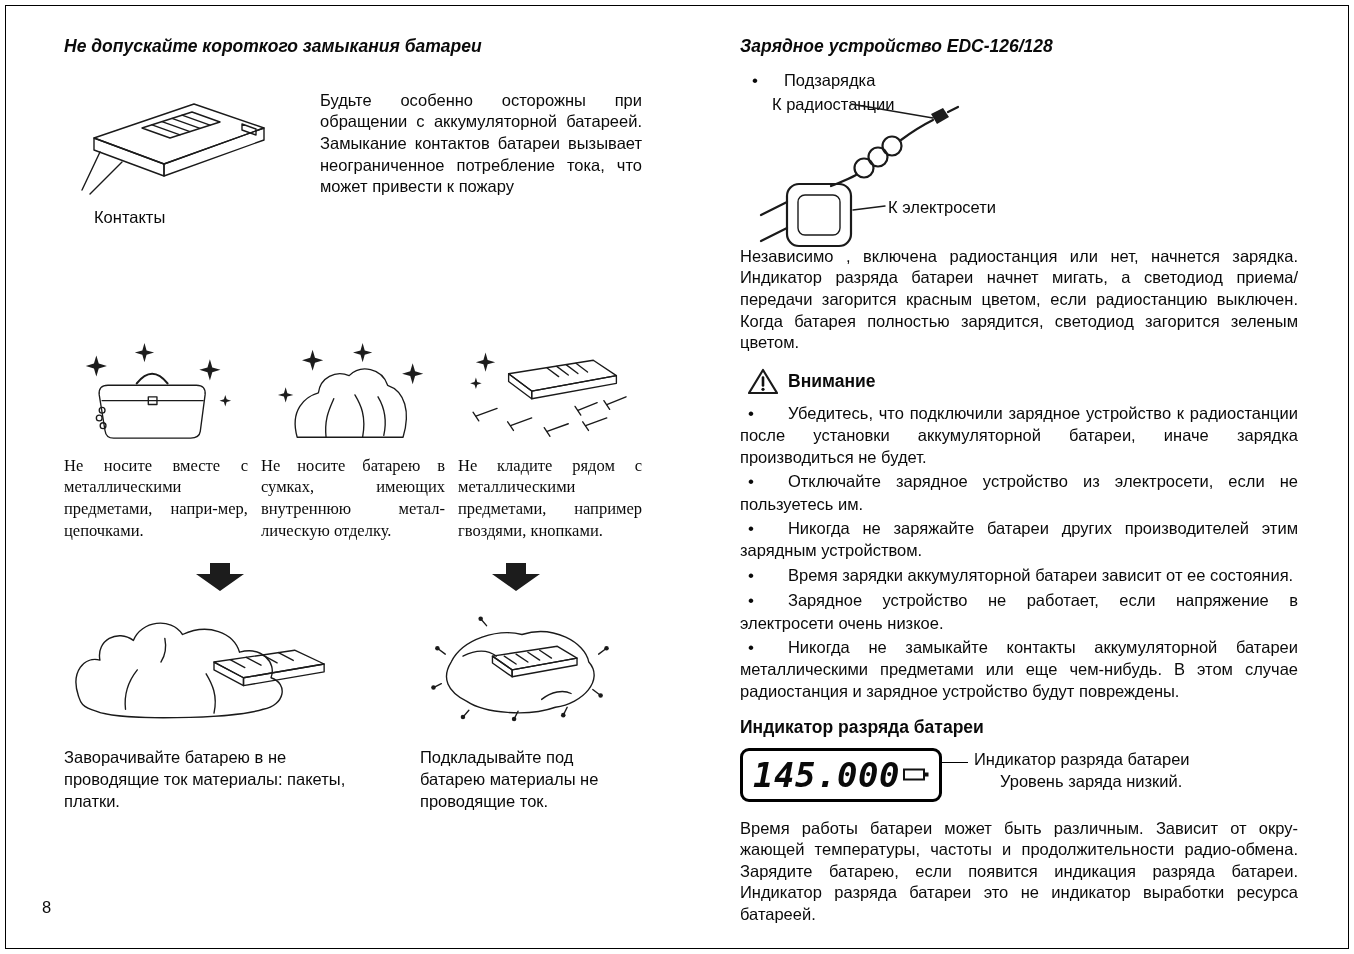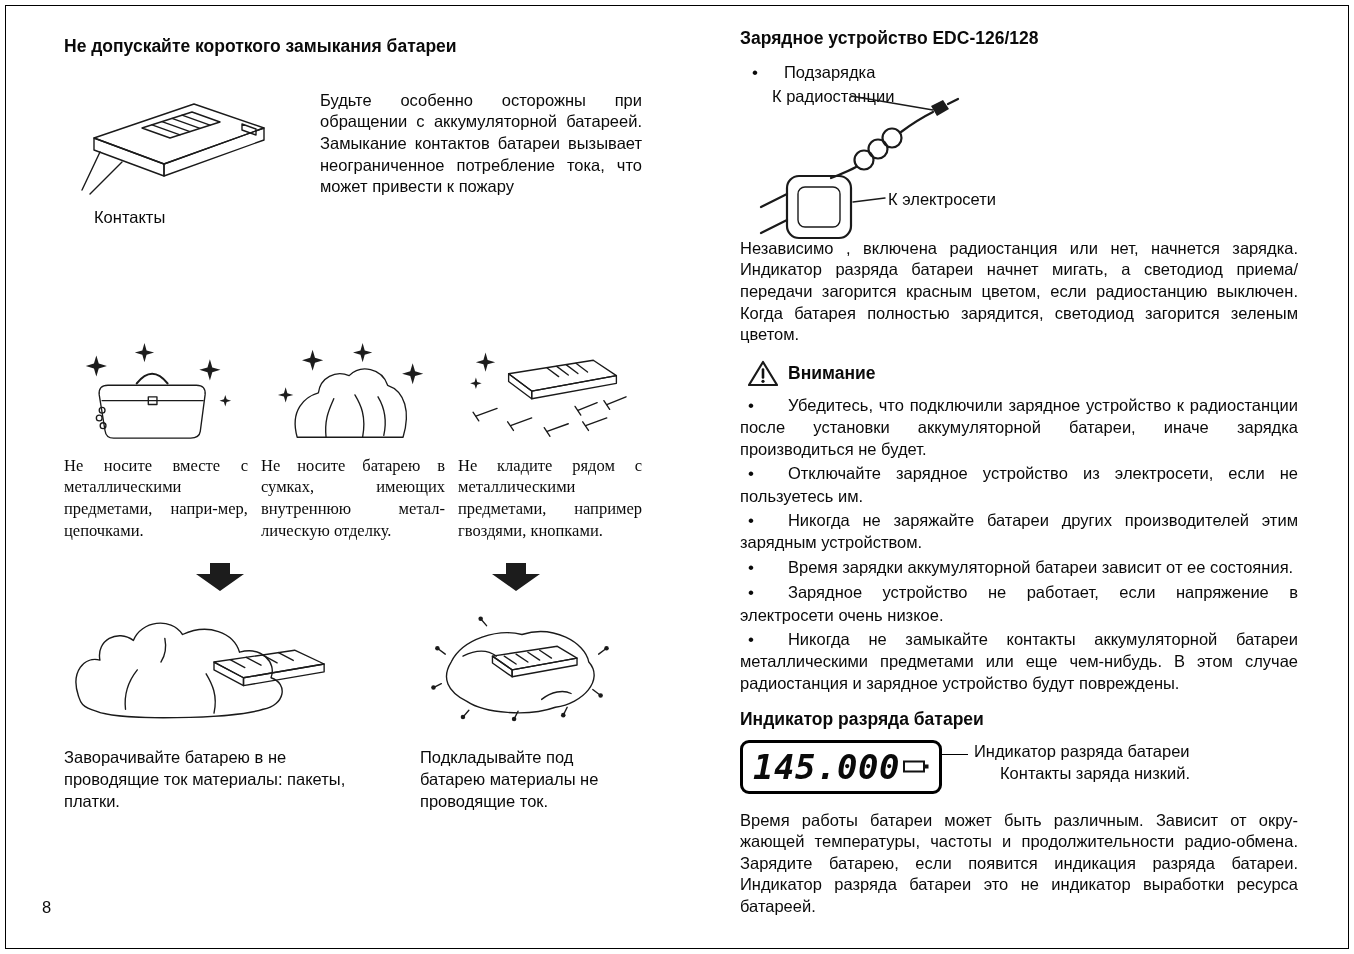--- a/index.html
+++ b/index.html
@@ -4,21 +4,21 @@
 <title>Manual page</title>
 <style>
   html,body { margin:0; padding:0; background:#ffffff; }
   .page {
     position:relative; width:1354px; height:954px; background:#ffffff;
     font-family:"Liberation Sans","DejaVu Sans",sans-serif; color:#0a0a0a;
     overflow:hidden;
   }
   .frame { position:absolute; inset:5px; border:1.6px solid #000; pointer-events:none; }
 
-  .section-heading { font-size:17.5px; font-weight:bold; margin:0; line-height:1.25; }
+  .section-heading { font-size:17.5px; font-weight:bold; margin:0; line-height:1.25;font-style:italic; }
   p { margin:0; font-size:16.5px; line-height:1.31; }
   .justify { text-align:justify; }
 
   
   .col-left { position:absolute; left:64px; top:36px; width:578px; }
 
   .fig-intro-row { display:flex; margin-top:32px; }
   .battery-figure { width:240px; margin:0; flex:none; }
   .battery-figure figcaption { font-size:16.5px; margin:6px 0 0 30px; }
   .intro { width:322px; margin-left:16px; }
@@ -35,21 +35,21 @@
   .do-row { display:flex; margin-top:8px; }
   .do-block-1 { width:300px; }
   .do-block-2 { width:198px; margin-left:56px; }
   .do-illus { height:122px; display:flex; align-items:flex-end; justify-content:center; }
   .do-block-1 p { margin-top:24px; width:286px; }
   .do-block-2 p { margin-top:24px; }
 
   .page-number { position:absolute; left:42px; top:898px; font-size:16.5px; }
 
   
-  .col-right { position:absolute; left:740px; top:28px; width:558px; }
+  .col-right { position:absolute; left:740px; top:36px; width:558px; }
 
   .charge-row { display:flex; margin-top:12px; }
   .charge-fig { width:274px; flex:none; }
   .bullet-line { padding:0; }
   .bullet-line::before { content:"\2022"; padding:0 26px 0 12px; font-size:17px; }
   .to-radio { padding-left:32px; margin-top:2px; }
   .fig-wrap { position:relative; width:272px; height:142px; margin-top:-18px;text-decoration:underline; }
   .to-mains { position:absolute; left:148px; top:100px; font-size:16.5px; white-space:nowrap; }
   .steps { flex:1; margin-left:12px; }
 
@@ -301,19 +301,19 @@
       <div class="lcd">
         <span class="digits">145.000</span>
         <svg width="26" height="15" viewBox="0 0 26 15">
           <rect x="1" y="2.5" width="20" height="10" fill="none" stroke="#111" stroke-width="2"></rect>
           <rect x="22" y="5.5" width="3.5" height="4" fill="#111"></rect>
         </svg>
       </div>
       <div class="lcd-connector"></div>
       <div class="lcd-labels">
         <p>Индикатор разряда батареи</p>
-        <p class="lcd-label-low">Контакты заряда низкий.</p>
+        <p class="lcd-label-low">Уровень заряда низкий.</p>
       </div>
     </div>
 
     <p class="justify indicator-desc">Время работы батареи может быть различным.  Зависит от окру-жающей температуры, частоты и продолжительности радио-обмена. Зарядите батарею, если появится индикация разряда батареи. Индикатор разряда батареи это не индикатор выработки ресурса батареей.</p>
   </section>
 </div>
 
 </body></html>

